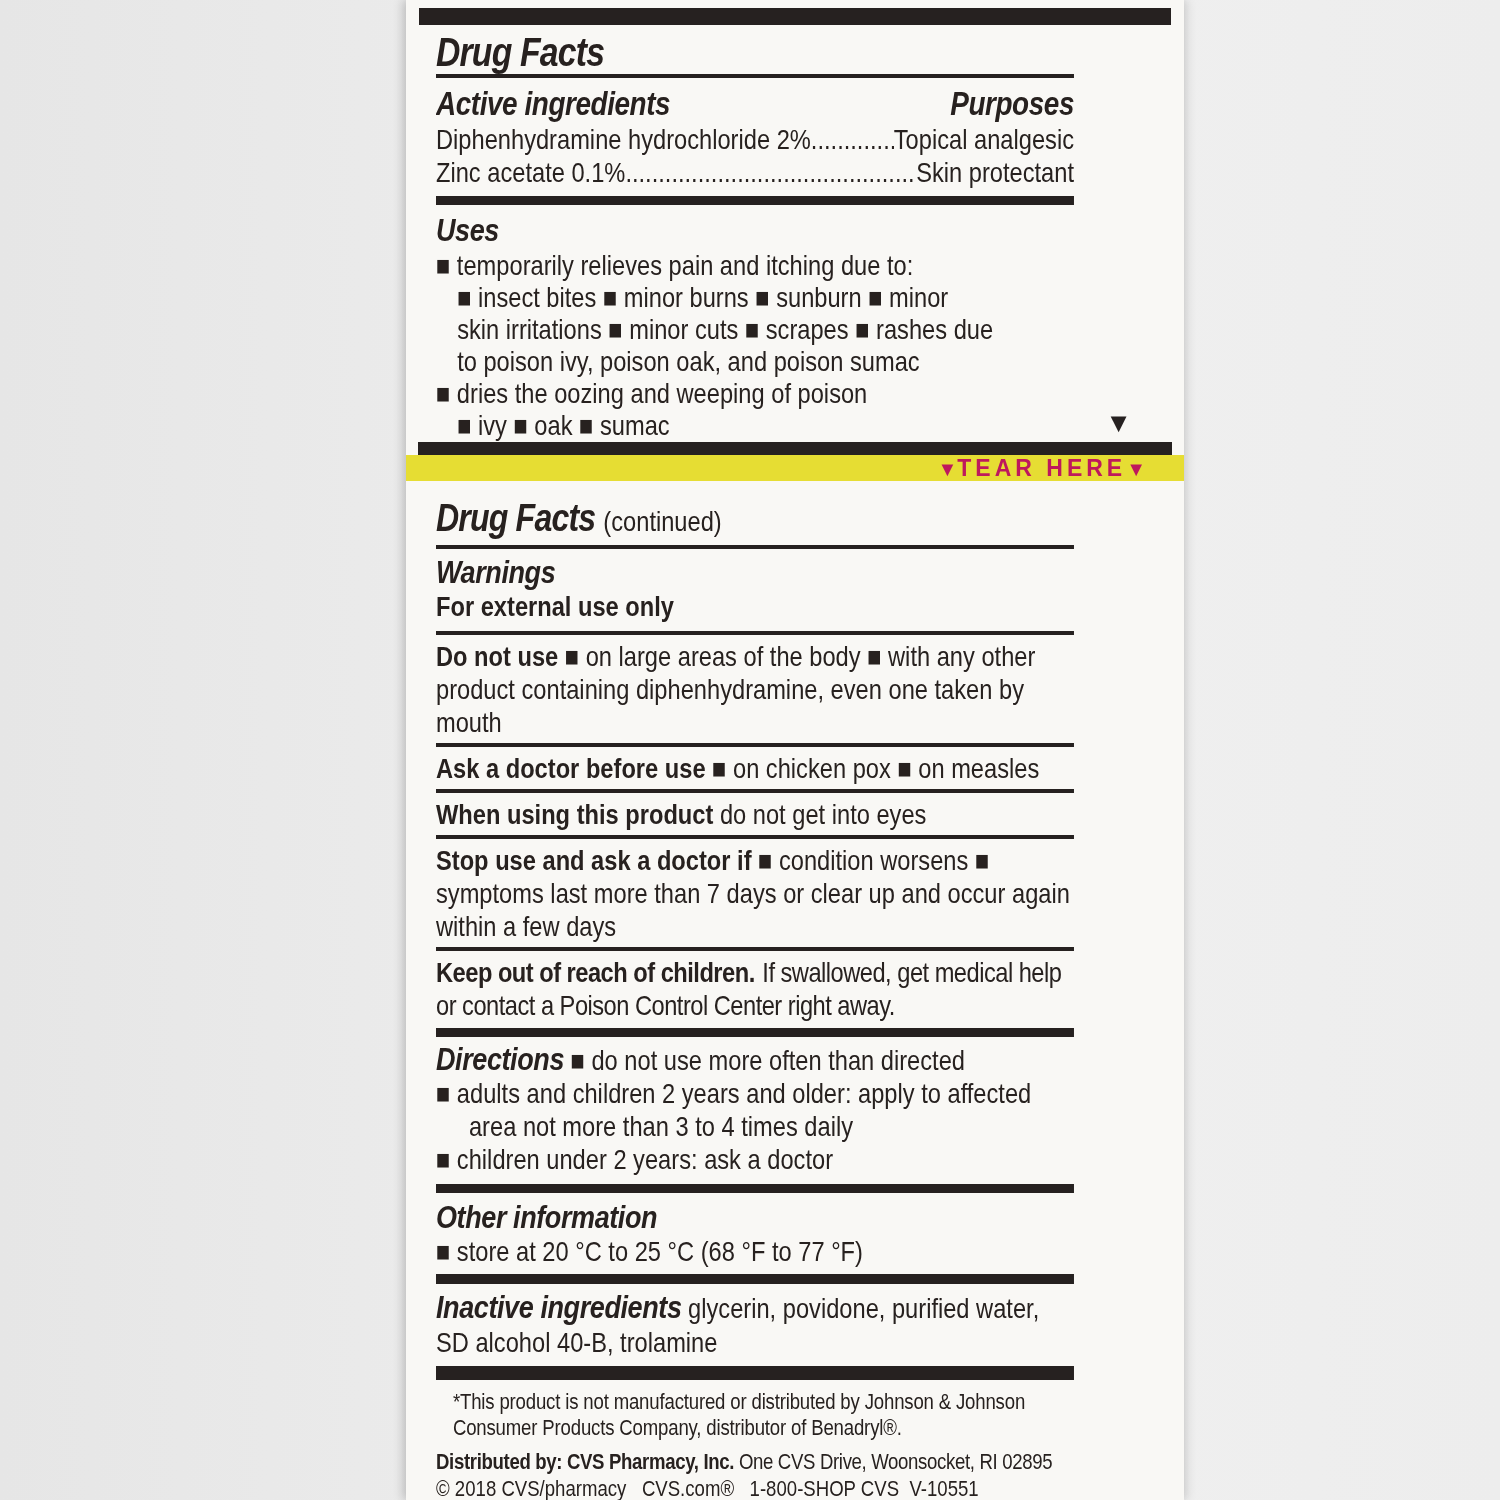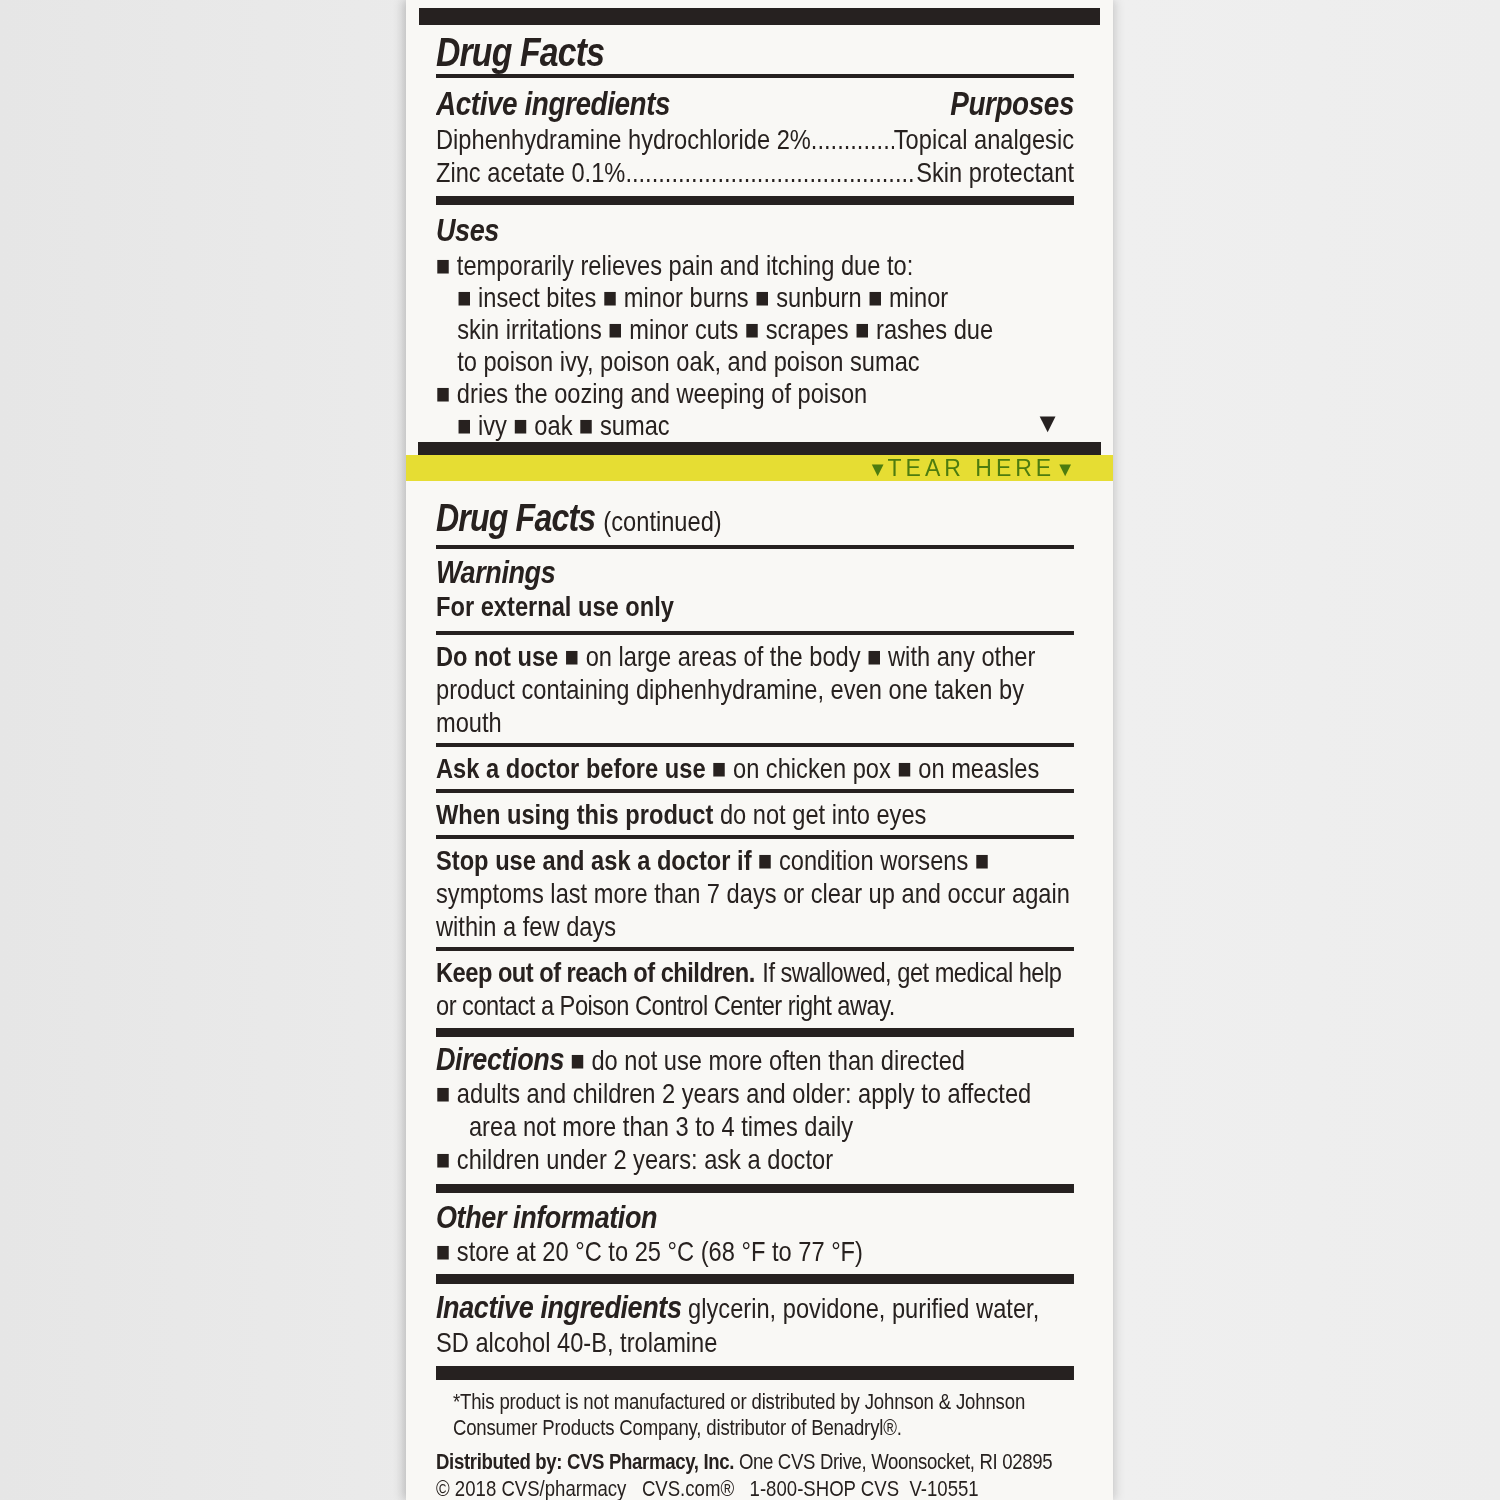--- a/index.html
+++ b/index.html
@@ -4,34 +4,34 @@
 <style>
   html,body { margin:0; padding:0; }
   body {
     width:1500px; height:1500px; position:relative; overflow:hidden;
     background:#e9e9e9;
     background:linear-gradient(90deg,#e6e6e6 0%,#ebebeb 30%,#efefef 75%,#ededed 100%);
     font-family:"Liberation Sans", sans-serif;
     color:#27211f;
   }
   .label {
-    position:absolute; left:406px; top:0; width:707px; height:1500px;
+    position:absolute; left:406px; top:0; width:778px; height:1500px;
     background:#f9f8f5;
     box-shadow:-4px 0 9px rgba(0,0,0,.16), 4px 0 9px rgba(0,0,0,.10);
   }
   .bar { background:#262120; }
   .topbar { height:17px; margin:8px 13px 0 13px; }
   .tearbar { height:13px; margin:0 12px; }
   .tearstrip {
     height:26px; background:#e6dd33;
     display:flex; justify-content:flex-end; align-items:center;
     padding-right:38px; box-sizing:border-box;
   }
   .tear-text {
-    font-weight:normal; font-size:23px; letter-spacing:4px; color:#4d7c0f;
+    font-weight:bold; font-size:23px; letter-spacing:4px; color:#be185d;
     white-space:nowrap;
   }
   .tear-arrow { font-size:20px; letter-spacing:0; }
 
   .scaled {
     width:755px; margin-left:30px;
     transform:scaleX(0.845); transform-origin:0 0;
     overflow:hidden;
   }
 

